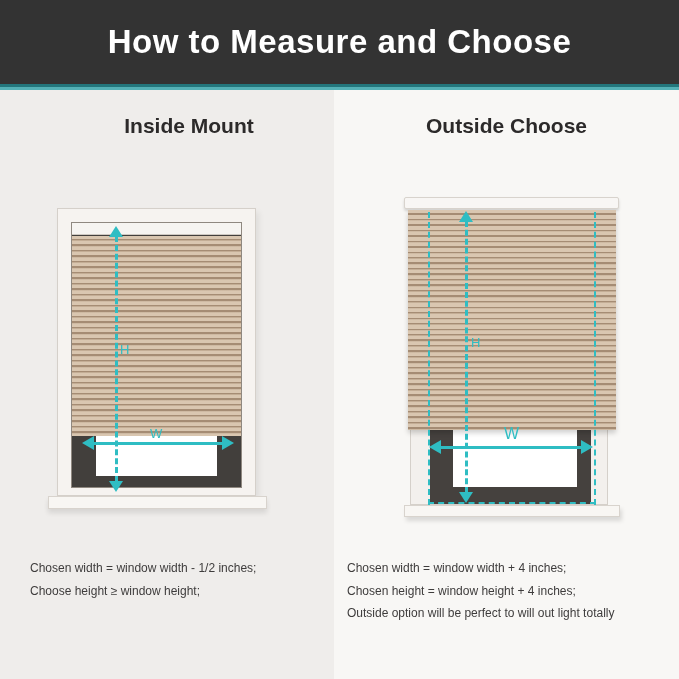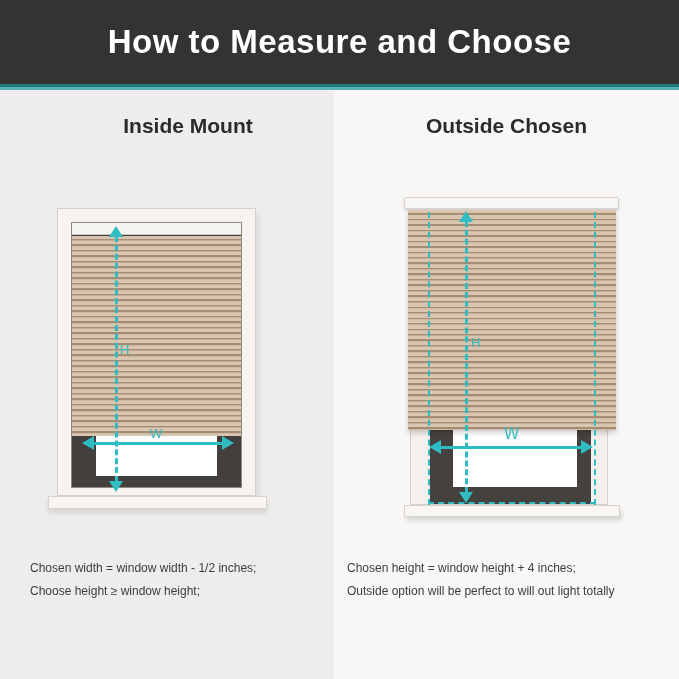--- a/index.html
+++ b/index.html
@@ -12,21 +12,21 @@
 
   
   .header{position:absolute;left:0;top:0;width:679px;height:84px;background:#333333;
           display:flex;align-items:center;justify-content:center;}
   .header h1{color:#ffffff;font-size:33px;font-weight:800;letter-spacing:.5px;}
   .teal-line{position:absolute;left:0;top:84px;width:679px;height:6px;
              background:linear-gradient(to bottom,#23767c 0 50%,#55b1b6 50% 100%);}
 
   
   .panel{position:absolute;top:90px;height:589px;}
-  .panel-left{left:0;width:380px;background:#efedeb;border-right:4px solid #b91c1c;}
+  .panel-left{left:0;width:380px;background:#efedeb;border-right:2px solid #b91c1c;}
   .panel-right{left:334px;width:345px;background:#f8f7f5;}
   .p-title{position:absolute;left:0;right:0;top:24px;text-align:center;
            font-size:21px;font-weight:700;color:#2c2a2a;}
 
   
   .stripes{background:repeating-linear-gradient(to bottom,
             #d9c6b0 0px,#d9c6b0 3px,#a58c74 3px,#a58c74 4.5px,
             #c3ad95 4.5px,#d9c6b0 5.5px);}
   .dim-label{position:absolute;color:var(--cyan);font-size:14px;line-height:15px;}
 
@@ -117,21 +117,21 @@
     <div class="ah ah-right iw-ah-right"></div>
     <div class="dim-label iw-wlabel">W</div>
 
     <div class="notes notes-left">
       <div>Chosen width = window width - 1/2 inches;</div>
       <div>Choose height ≥ window height;</div>
     </div>
   </div>
 
   <div class="panel panel-right">
-    <div class="p-title">Outside Chosen</div>
+    <div class="p-title">Outside Choose</div>
 
     <div class="ow-window">
       <div class="ow-reveal">
         <div class="ow-glass"></div>
       </div>
     </div>
     <div class="ow-sill"></div>
 
     <div class="ow-headrail"></div>
     <div class="ow-shade stripes"></div>
@@ -145,18 +145,19 @@
     <div class="dim-label ow-hlabel">H</div>
 
     <div class="ah ah-left ow-ah-left"></div>
     <div class="ow-harrow"></div>
     <div class="ah ah-right ow-ah-right"></div>
     <div class="dim-label ow-wlabel">W</div>
 
     <div class="ow-hdash"></div>
 
     <div class="notes notes-right">
+      <div>Chosen width = window width + 4 inches;</div>
       <div>Chosen height = window height + 4 inches;</div>
       <div>Outside option will be perfect to will out light totally</div>
     </div>
   </div>
 
 </div>
 
 </body></html>

